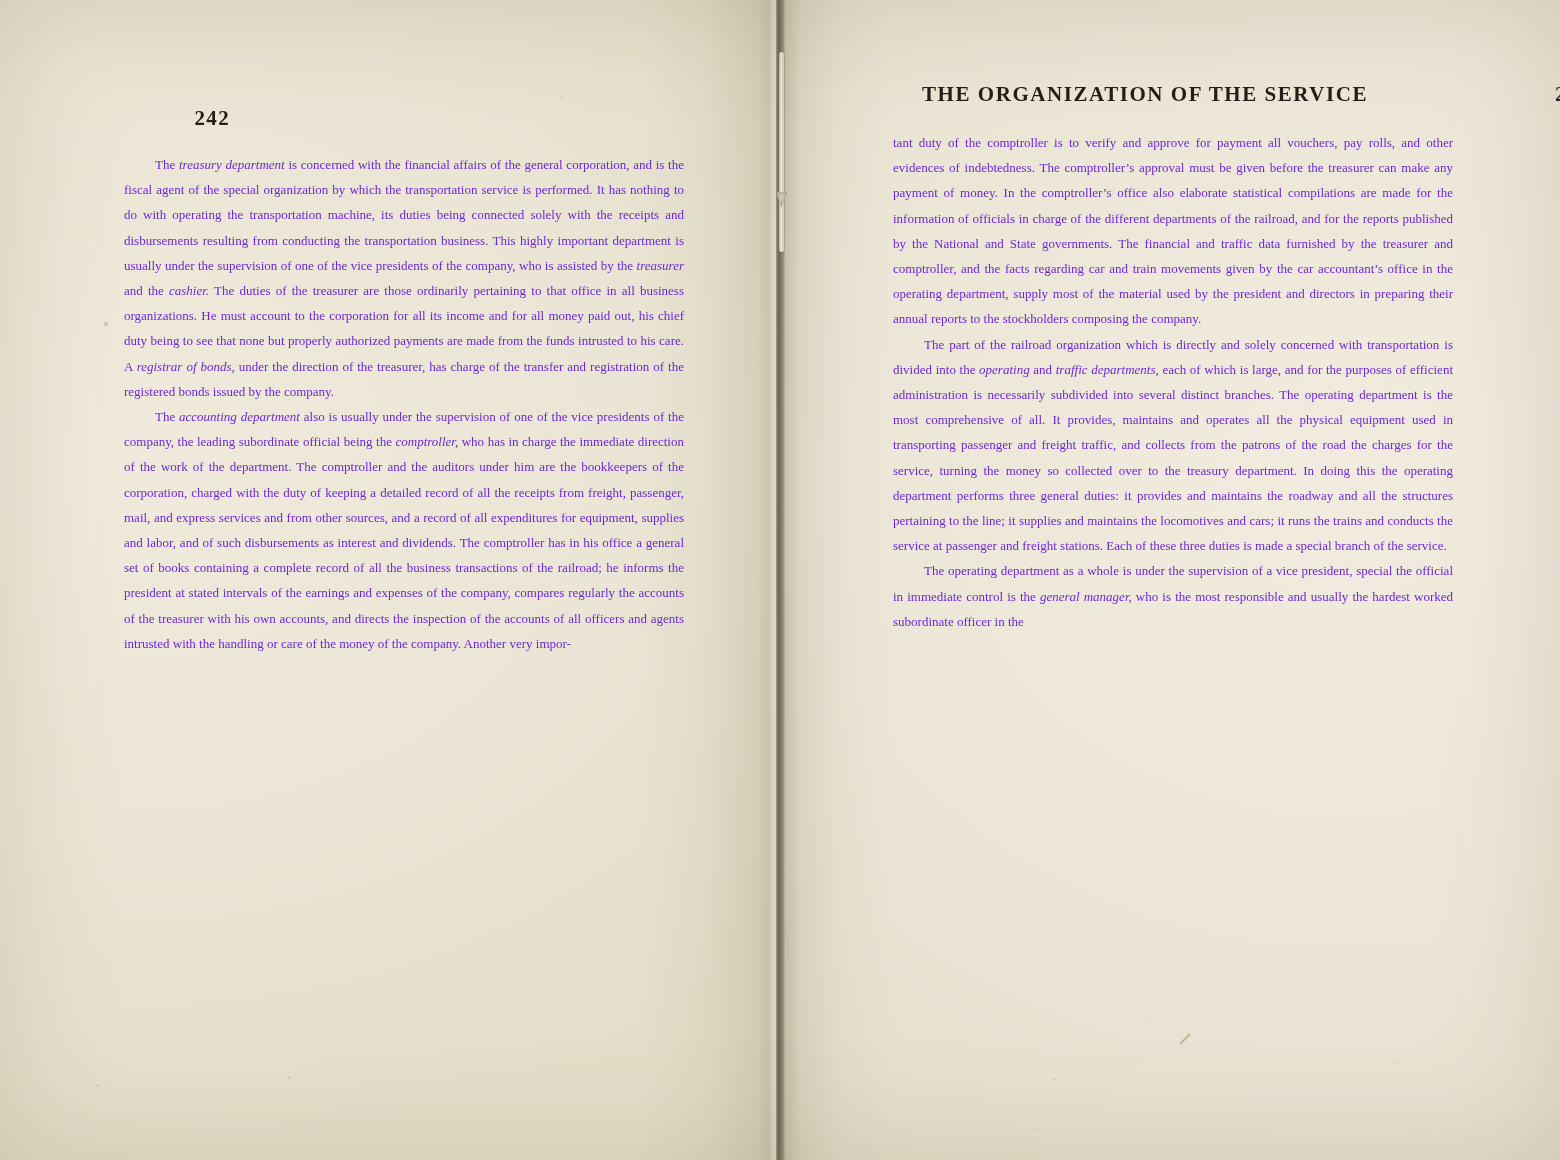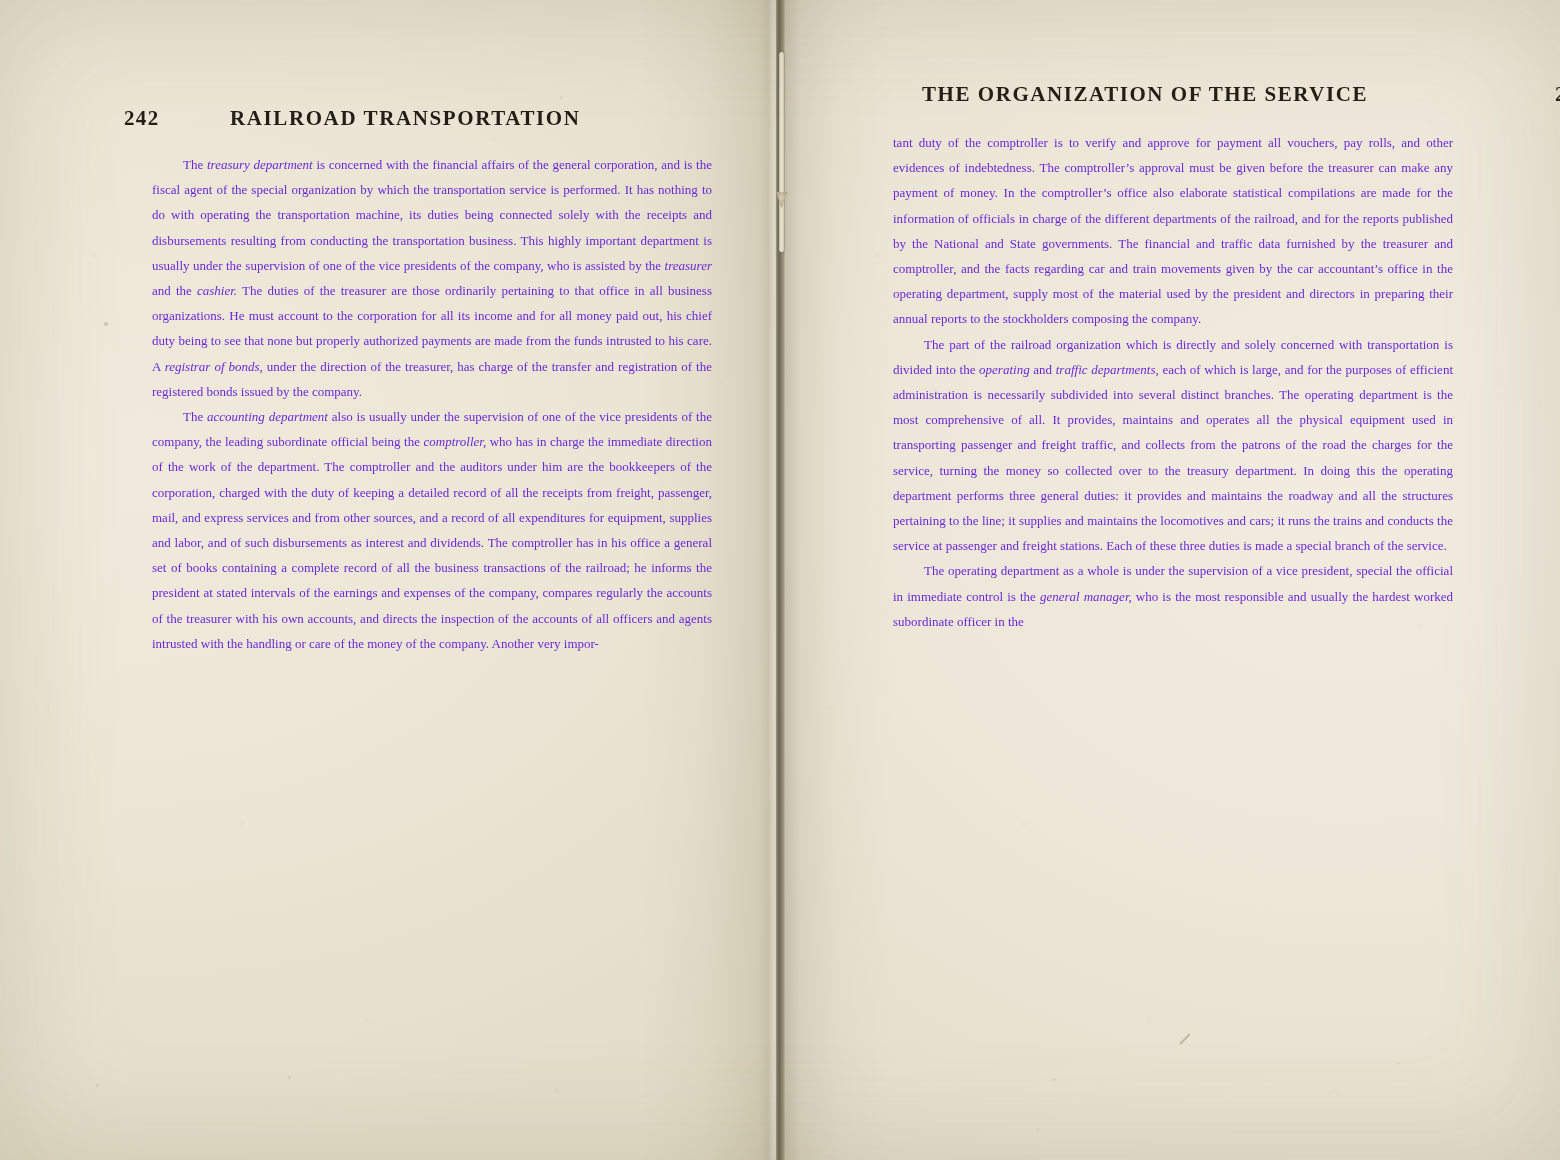--- a/index.html
+++ b/index.html
@@ -126,21 +126,21 @@
     font-size: 21px;
     letter-spacing: 1.35px;
     color: #231f18;
     font-weight: 700;
     white-space: nowrap;
   }
   #verso-head {
     left: 124px;
     top: 106px;
   }
-  #verso-head .folio { width: 106px; }
+  #verso-head .folio { width: 106px; text-align: right; }
   #verso-head .title { letter-spacing: 1.6px; }
 
   #recto-head {
     left: 138px;
     top: 66px;
     width: 668px;
     justify-content: space-between;
   }
   #recto-head .title { letter-spacing: 1.55px; }
   #recto-head .folio { letter-spacing: 1.2px; }
@@ -151,21 +151,20 @@
     text-justify: inter-word;
     font-size: 13px;
     line-height: 25.2px;
     color: #6d28d9;
     hyphens: none;
   }
   #verso-text {
     left: 124px;
     top: 152px;
     width: 560px;
-    margin-left: 28px;
   }
   #recto-text {
     left: 109px;
     top: 114px;
     width: 560px;
   }
   .textblock p {
     margin: 0;
     text-indent: 31px;
   }
@@ -213,21 +212,20 @@
   <div id="gutter-shadow-right"></div>
   <div id="gutter-highlight"></div>
   <div id="gutter-seam"></div>
   <div id="binding-thread"></div>
   <div id="binding-knot"></div>
 
   <div class="page" id="page-verso">
 
     <div class="running-head" id="verso-head">
       <span class="folio">242</span>
-      <span class="title">RAILROAD TRANSPORTATION</span>
     </div>
 
     <div class="textblock" id="verso-text">
         <p><span>The </span><em>treasury department</em><span> is concerned with the financial affairs of the general corporation, and is the fiscal agent of the special organization by which the transportation service is performed.  It has nothing to do with operating the transportation machine, its duties being connected solely with the receipts and disbursements resulting from conducting the transportation business.  This highly important department is usually under the supervision of one of the vice presidents of the company, who is assisted by the </span><em>treasurer</em><span> and the </span><em>cashier.</em><span>  The duties of the treasurer are those ordinarily pertaining to that office in all business organizations.  He must account to the corporation for all its income and for all money paid out, his chief duty being to see that none but properly authorized payments are made from the funds intrusted to his care.  A </span><em>registrar of bonds,</em><span> under the direction of the treasurer, has charge of the transfer and registration of the registered bonds issued by the company.</span></p>
         <p><span>The </span><em>accounting department</em><span> also is usually under the supervision of one of the vice presidents of the company, the leading subordinate official being the </span><em>comptroller,</em><span> who has in charge the immediate direction of the work of the department.  The comptroller and the auditors under him are the bookkeepers of the corporation, charged with the duty of keeping a detailed record of all the receipts from freight, passenger, mail, and express services and from other sources, and a record of all expenditures for equipment, supplies and labor, and of such disbursements as interest and dividends.  The comptroller has in his office a general set of books containing a complete record of all the business transactions of the railroad; he informs the president at stated intervals of the earnings and expenses of the company, compares regularly the accounts of the treasurer with his own accounts, and directs the inspection of the accounts of all officers and agents intrusted with the handling or care of the money of the company.  Another very impor-</span></p>
       </div>
 
     <div class="speck" style="left:104px;  top:322px;  width:4px; height:4px;"></div>
     <div class="speck" style="left:288px;  top:1076px; width:3px; height:3px; opacity:.6;"></div>
     <div class="speck" style="left:96px;   top:1084px; width:3px; height:3px; opacity:.5;"></div>

